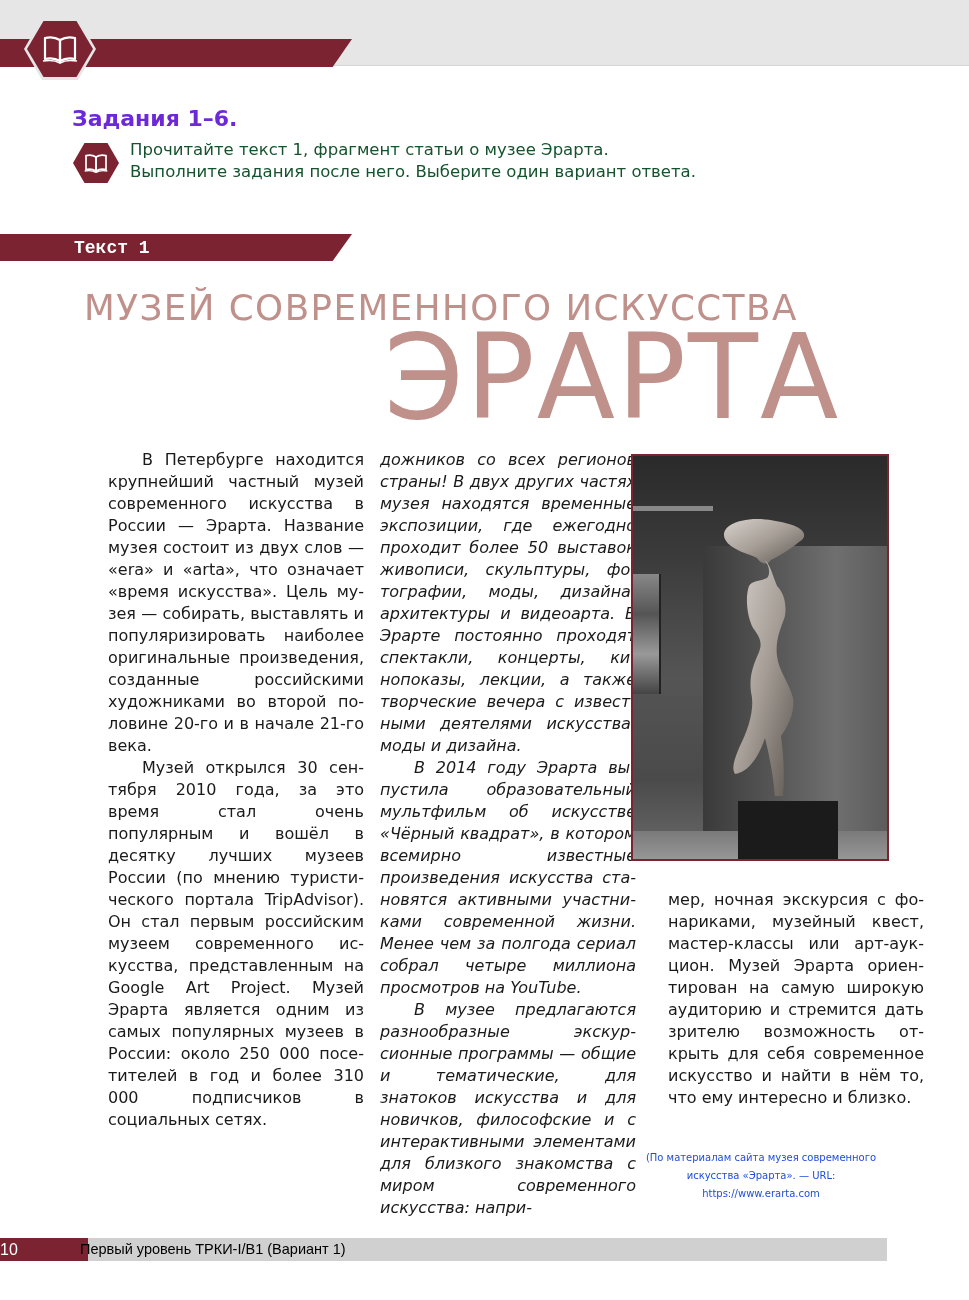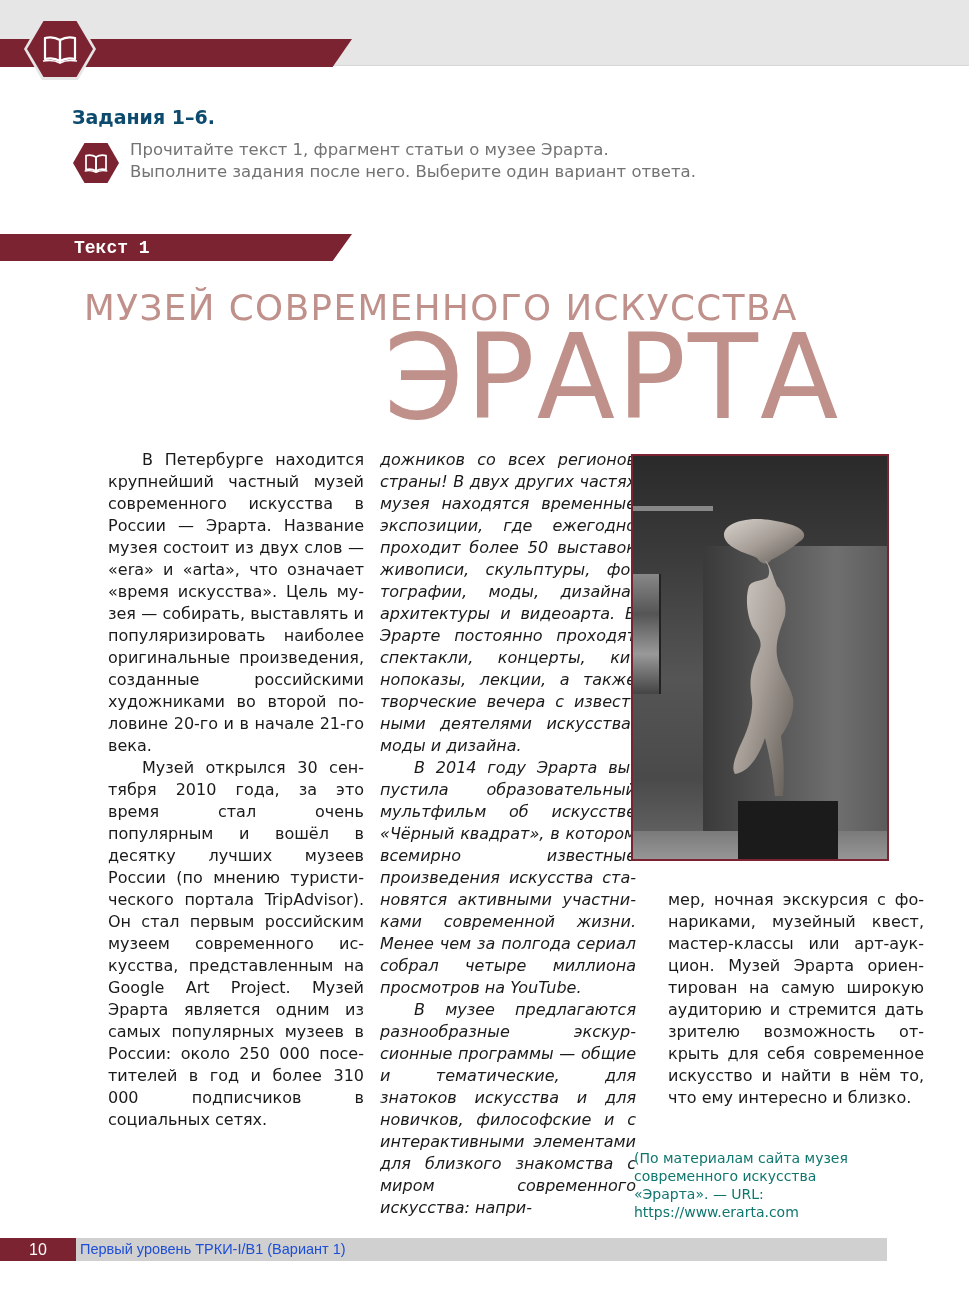--- a/index.html
+++ b/index.html
@@ -8,25 +8,25 @@
 
   .top-band { position: absolute; left: 0; top: 0; width: 969px; height: 66px; background: #e6e6e6; border-bottom: 1px solid #d6d6d6; }
   .top-ribbon { position: absolute; left: 0; top: 39px; width: 352px; height: 28px; background: #7b2331;
     clip-path: polygon(0 0, 100% 0, 94.5% 100%, 0 100%); }
   .hex-big { position: absolute; left: 24px; top: 18px; width: 72px; height: 62px; background: #e6e6e6;
     clip-path: polygon(25% 0, 75% 0, 100% 50%, 75% 100%, 25% 100%, 0 50%); }
   .hex-big-inner { position: absolute; left: 27px; top: 21px; width: 66px; height: 56px; background: #7b2331;
     clip-path: polygon(25% 0, 75% 0, 100% 50%, 75% 100%, 25% 100%, 0 50%);
     display: flex; align-items: center; justify-content: center; }
 
-  .task-heading { position: absolute; left: 72px; top: 106px; font-family: "DejaVu Sans", sans-serif; font-weight: bold; font-size: 19px; color: #0c4a6e; }
+  .task-heading { position: absolute; left: 72px; top: 106px; font-family: "DejaVu Sans", sans-serif; font-weight: bold; font-size: 22px; color: #6d28d9; }
   .hex-small { position: absolute; left: 73px; top: 143px; width: 46px; height: 40px; background: #7b2331;
     clip-path: polygon(25% 0, 75% 0, 100% 50%, 75% 100%, 25% 100%, 0 50%);
     display: flex; align-items: center; justify-content: center; }
-  .instructions { position: absolute; left: 130px; top: 139px; font-family: "DejaVu Sans", sans-serif; font-size: 16.5px; line-height: 22px; color: #737373; }
+  .instructions { position: absolute; left: 130px; top: 139px; font-family: "DejaVu Sans", sans-serif; font-size: 16.5px; line-height: 22px; color: #14532d; }
 
   .text-ribbon { position: absolute; left: 0; top: 234px; width: 352px; height: 27px; background: #7b2331;
     clip-path: polygon(0 0, 100% 0, 94.5% 100%, 0 100%); }
   .text-ribbon-label { position: absolute; left: 74px; top: 236px; font-family: Liberation Mono, monospace; font-weight: bold; font-size: 18px; color: #ffffff; line-height: 24px; }
 
   .title-small { position: absolute; left: 84px; top: 286px; font-family: "DejaVu Sans", sans-serif; font-size: 36px; letter-spacing: 1.5px; color: #c0908b; line-height: 44px; white-space: nowrap; transform: scaleX(0.99); transform-origin: left; }
   .title-big { position: absolute; left: 384px; top: 318px; font-family: "DejaVu Sans", sans-serif; font-size: 118px; font-weight: normal; color: #c0908b; line-height: 118px; letter-spacing: 2px; white-space: nowrap; transform: scaleX(0.97); transform-origin: left; }
 
   .col { position: absolute; top: 449px; width: 256px; font-family: "DejaVu Sans", sans-serif; font-size: 16px; line-height: 22px; color: #1a1a1a; text-align: justify; hyphens: manual; margin-left: 36px; }
   .col p { text-indent: 34px; }
@@ -37,26 +37,26 @@
 
   .photo { position: absolute; left: 631px; top: 454px; width: 258px; height: 407px; border: 2px solid #7b2331; overflow: hidden;
     background: linear-gradient(180deg, #2a2a2a 0%, #3b3b3b 25%, #555 55%, #4a4a4a 80%, #6a6a6a 100%); }
   .photo .wall { position: absolute; left: 70px; top: 90px; width: 190px; height: 330px; background: linear-gradient(90deg, #3a3a3a, #6f6f6f 70%, #5a5a5a); }
   .photo .painting { position: absolute; left: 0; top: 118px; width: 28px; height: 120px; background: linear-gradient(180deg,#888,#555,#999,#444); border-right: 2px solid #222; }
   .photo .rail { position: absolute; left: 0; top: 50px; width: 80px; height: 5px; background: #888; }
   .photo .figure { position: absolute; left: 76px; top: 60px; width: 110px; height: 300px; }
   .photo .pedestal { position: absolute; left: 105px; top: 345px; width: 100px; height: 62px; background: #1b1b1b; }
   .photo .floor { position: absolute; left: 0; top: 375px; width: 258px; height: 32px; background: linear-gradient(180deg,#7a7a7a,#9a9a9a); }
 
-  .source { position: absolute; left: 634px; top: 1149px; width: 254px; font-family: "DejaVu Sans", sans-serif; font-size: 14px; line-height: 18px; color: #0f766e; text-align: left; }
+  .source { position: absolute; left: 634px; top: 1149px; width: 254px; font-family: "DejaVu Sans", sans-serif; font-size: 10px; line-height: 18px; color: #1d4ed8; text-align: center; }
 
-  .footer-num { position: absolute; left: 0; top: 1238px; width: 76px; height: 23px; background: #7b2331; color: #fff;
-    font-family: "Liberation Sans", sans-serif; font-size: 16px; line-height: 23px; text-align: center; }
+  .footer-num { position: absolute; left: 0; top: 1238px; width: 88px; height: 23px; background: #7b2331; color: #fff;
+    font-family: "Liberation Sans", sans-serif; font-size: 16px; line-height: 23px; }
   .footer-bar { position: absolute; left: 70px; top: 1238px; width: 817px; height: 23px; background: #d0d0d0; }
-  .footer-text { position: absolute; left: 80px; top: 1238px; font-family: "Liberation Sans", sans-serif; font-size: 14.5px; line-height: 23px; color: #1d4ed8; }
+  .footer-text { position: absolute; left: 80px; top: 1238px; font-family: "Liberation Sans", sans-serif; font-size: 14.5px; line-height: 23px; color: #000000; }
 </style>
 </head>
 <body>
 
 <div class="top-band"></div>
 <div class="top-ribbon"></div>
 <div class="hex-big"></div>
 <div class="hex-big-inner">
   <svg width="36" height="30" viewBox="0 0 36 30">
     <path d="M18 6 C13 3 7 3 3 4 L3 25 C7 24 13 24 18 27 Z" fill="none" stroke="#fff" stroke-width="2.2" stroke-linejoin="round"></path>

